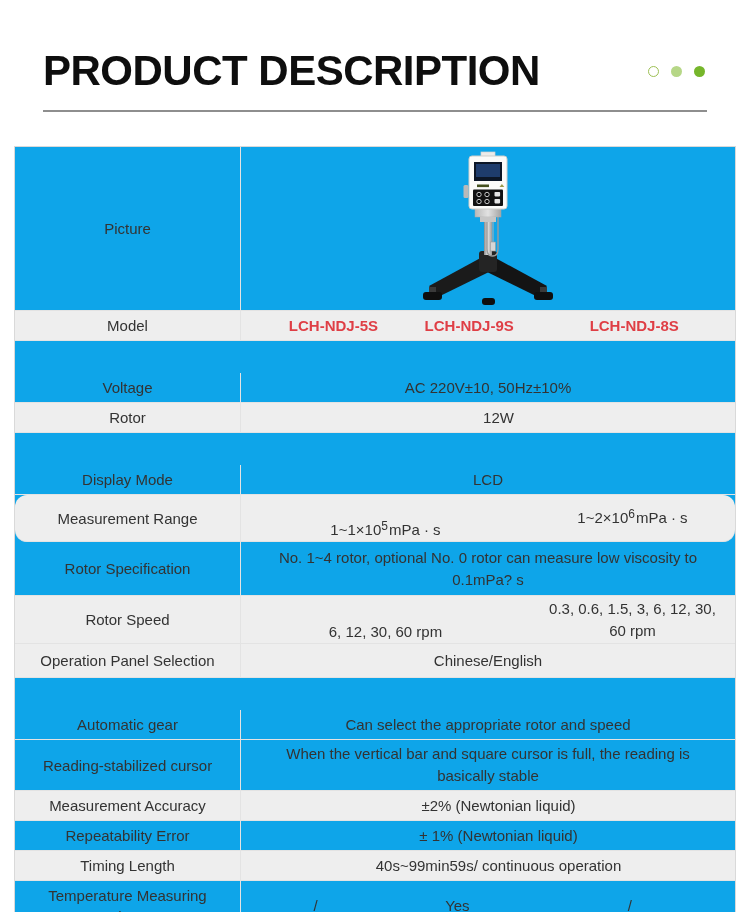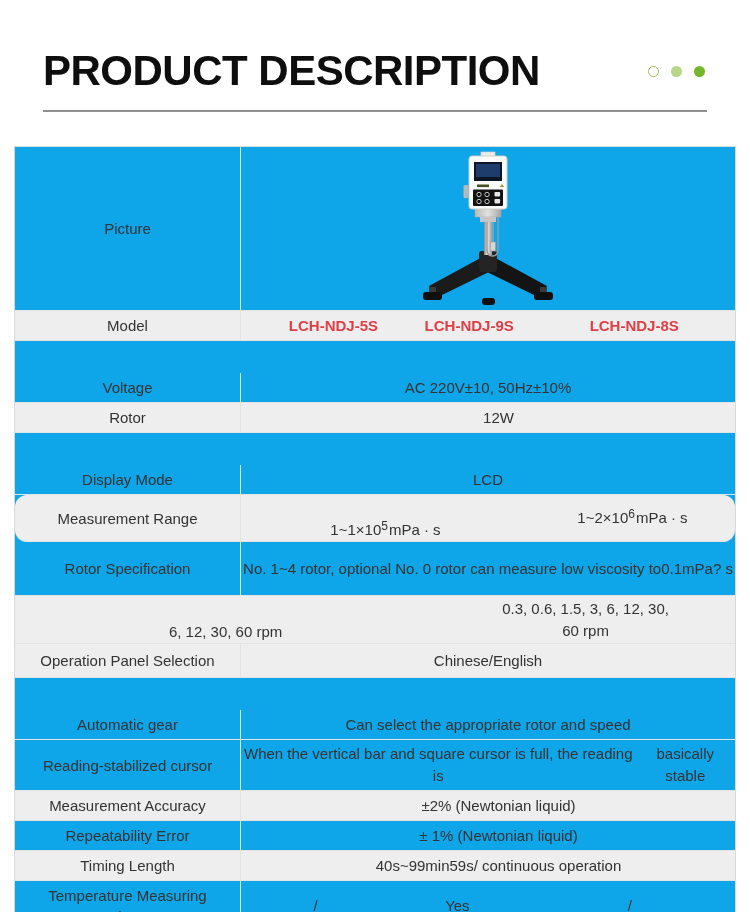--- a/index.html
+++ b/index.html
@@ -33,21 +33,21 @@
   }
   .row { display:flex; align-items:stretch; border-bottom:1px solid #e3e3e3; }
   .row:last-child { border-bottom:none;font-weight:bold; }
   .row.gray { background:#eeeeee; }
   .lbl {
     width:226px; flex:0 0 226px; border-right:1px solid #e3e3e3;
     display:flex; align-items:center; justify-content:center; text-align:center;
     padding:4px 24px; color:#333; line-height:21px;
   }
   .dat { flex:1; display:flex; align-items:center; justify-content:center; text-align:center; color:#333; }
-  .dat.stack { line-height:22px; }
+  .dat.stack { flex-direction:column; line-height:22px; }
   .cols { flex:1; display:flex; align-items:stretch; }
   .cols .c { display:flex; flex-direction:column; align-items:center; justify-content:center; text-align:center; line-height:22px; }
   .c.w3a { width:30.2%; } .c.w3b { width:27.2%; } .c.w3c { width:42.6%; }
   .c.w2a { width:58.5%;justify-content:flex-end; } .c.w2b { width:41.5%; }
   .red { color:var(--accent-red,#df3e45);font-weight:bold; }
   sup.exp { font-size:12px; vertical-align:5px; line-height:0; margin-right:1px; }
   
   .h164{min-height:164px;} .h27{min-height:27px;gap:21px;} .h28{min-height:28px;margin-top:32px;}
   .h34{min-height:34px;} .h47{min-height:47px;border-radius:12px;} .h48{min-height:48px;}
   .h51{min-height:51px;} .h54{min-height:54px;}
@@ -167,20 +167,21 @@
 
   <div class="row h54">
     <div class="lbl">Rotor Specification</div>
     <div class="dat stack">
       <div>No. 1~4 rotor, optional No. 0 rotor can measure low viscosity to</div>
       <div>0.1mPa? s</div>
     </div>
   </div>
 
   <div class="row gray h48">
+    <div class="lbl">Rotor Speed</div>
     <div class="cols">
       <div class="c w2a">6, 12, 30, 60 rpm</div>
       <div class="c w2b">
         <div>0.3, 0.6, 1.5, 3, 6, 12, 30,</div>
         <div>60 rpm</div>
       </div>
     </div>
   </div>
 
   <div class="row gray h34">

